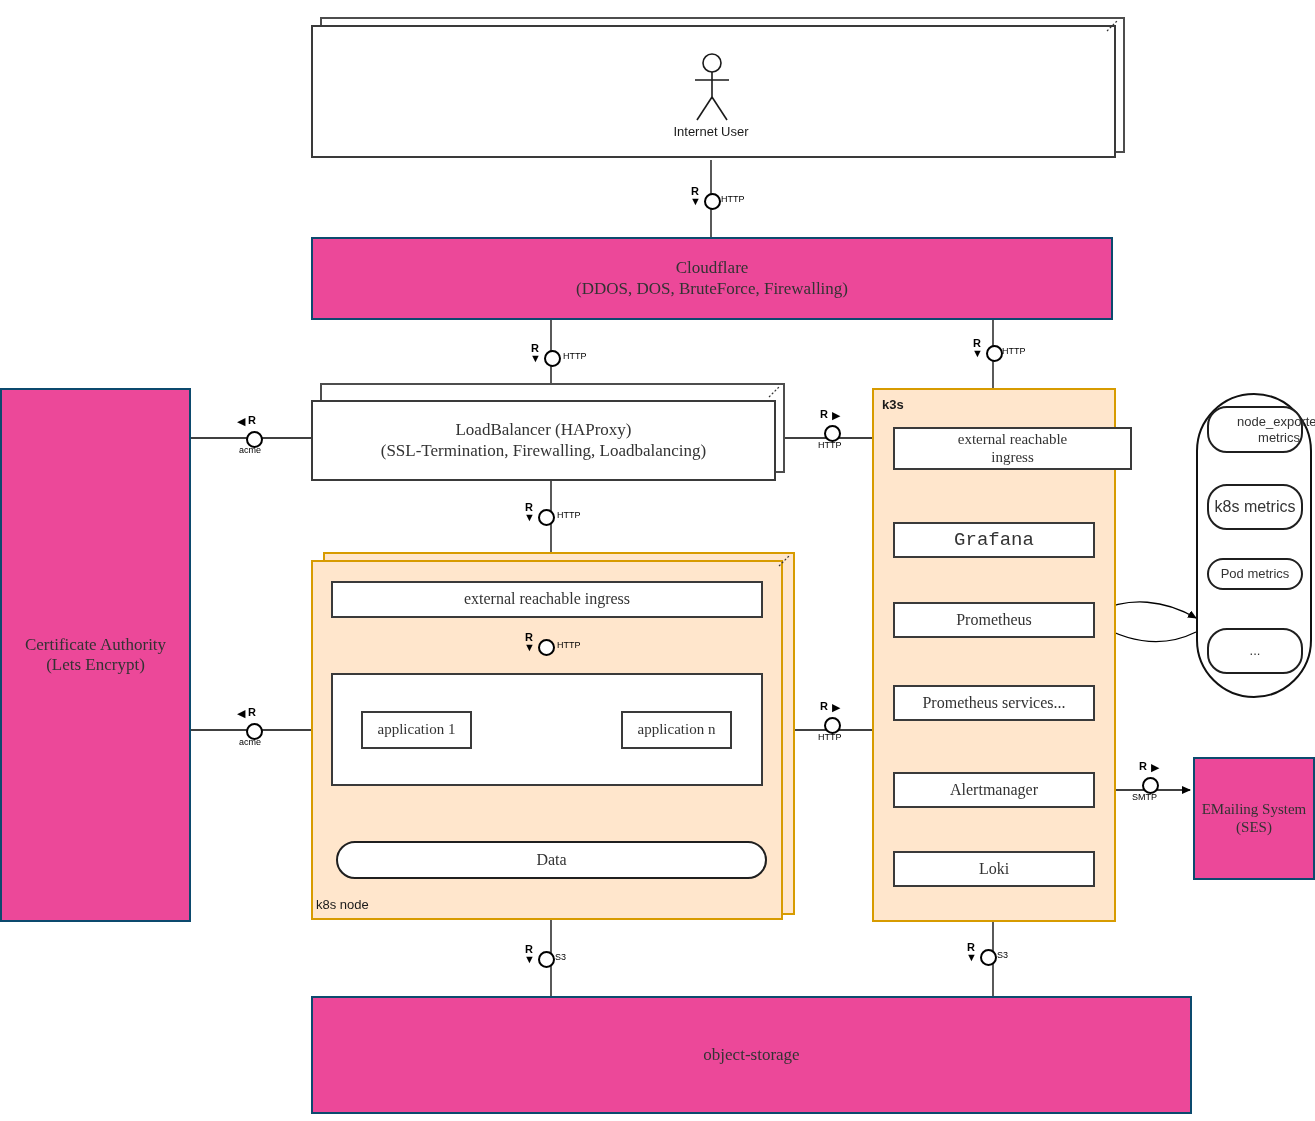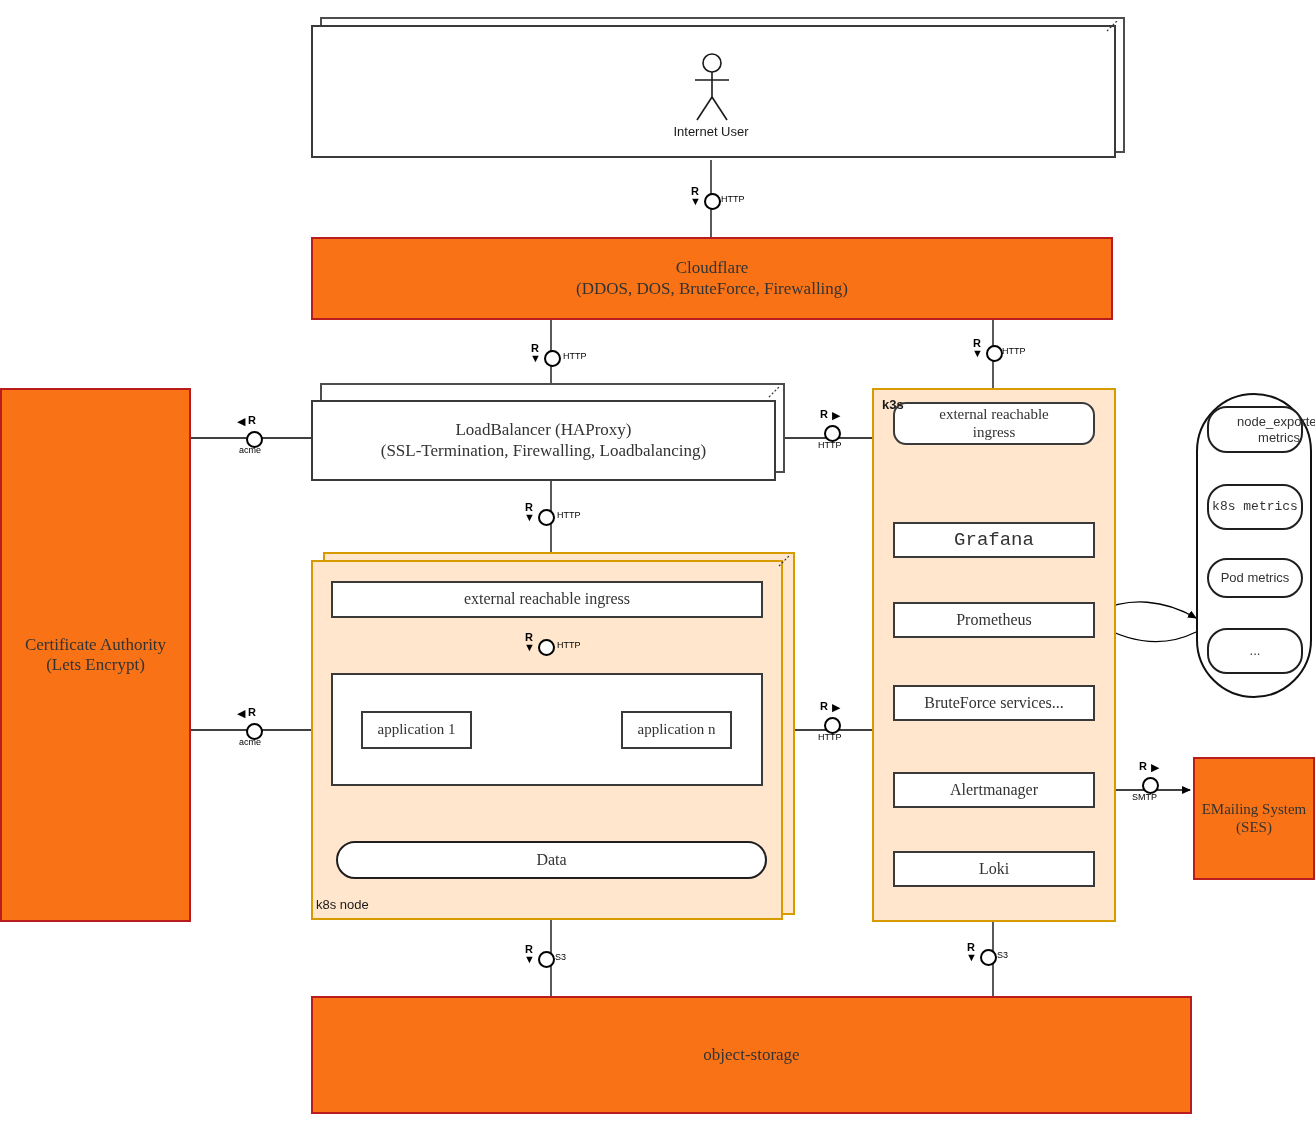--- a/index.html
+++ b/index.html
@@ -6,21 +6,21 @@
   body{width:1315px;height:1121px;position:relative;overflow:hidden;
        font-family:"Liberation Serif",serif;color:#333333;}
   #stage{position:absolute;left:0;top:0;width:1315px;height:1121px;}
   svg.layer{position:absolute;left:0;top:0;width:1315px;height:1121px;overflow:visible;}
   #lines{z-index:1;}
   .node{position:absolute;box-sizing:border-box;z-index:2;
         display:flex;align-items:center;justify-content:center;text-align:center;}
   .nlabel{line-height:1.18;white-space:pre-line;}
 
   
-  .sysbox{background:#f97316;border:2px solid #b91c1c;}
+  .sysbox{background:#ec4899;border:2px solid #0c4a6e;}
   
   .whitebox{background:#ffffff;border:2px solid #3a3a3a;}
   
   .stackback{background:#ffffff;border:2px solid #4d4d4d;z-index:1;}
   
   .orangebox{background:#ffe6cc;border:2px solid #d79b00;}
   .orangeback{background:#ffe6cc;border:2px solid #d79b00;z-index:1;}
   .grouplabel{position:absolute;z-index:3;font-family:"Liberation Sans",sans-serif;
               font-size:13px;color:#1a1a1a;font-weight:bold;}
   .grouplabel.plain{font-weight:normal;}
@@ -119,49 +119,49 @@
   </svg>
 
   <div class="node sysbox" style="left:0px;top:388px;width:191px;height:534px;">
     <span class="nlabel" style="font-size:17px;">Certificate Authority
 (Lets Encrypt)</span>
   </div>
 
   <div class="node orangebox" style="left:872px;top:388px;width:244px;height:534px;"></div>
   <div class="grouplabel" style="left:882px;top:397px;">k3s</div>
 
-  <div class="node whitebox" style="left:893px;top:402px;width:202px;height:43px;border-radius:13px;">
+  <div class="node whitebox" style="left:893px;top:427px;width:239px;height:43px;">
     <span class="nlabel" style="font-size:15px;">external reachable
 ingress</span>
   </div>
   <div class="node whitebox" style="left:893px;top:522px;width:202px;height:36px;">
     <span class="nlabel" style="font-size:19px;font-family:Liberation Mono, monospace;">Grafana</span>
   </div>
   <div class="node whitebox" style="left:893px;top:602px;width:202px;height:36px;">
     <span class="nlabel" style="font-size:16px;">Prometheus</span>
   </div>
   <div class="node whitebox" style="left:893px;top:685px;width:202px;height:36px;">
-    <span class="nlabel" style="font-size:16px;">BruteForce services...</span>
+    <span class="nlabel" style="font-size:16px;">Prometheus services...</span>
   </div>
   <div class="node whitebox" style="left:893px;top:772px;width:202px;height:36px;">
     <span class="nlabel" style="font-size:16px;">Alertmanager</span>
   </div>
   <div class="node whitebox" style="left:893px;top:851px;width:202px;height:36px;">
     <span class="nlabel" style="font-size:16px;">Loki</span>
   </div>
 
   <div class="node metricsgroup" style="left:1196px;top:393px;width:116px;height:305px;"></div>
   <div class="node pill" style="left:1207px;top:406px;width:96px;height:47px;padding-left:48px;">
     <span class="nlabel" style="font-size:13px;font-family:'Liberation Sans',sans-serif;">node_exporter
 metrics</span>
   </div>
   <div class="node pill" style="left:1207px;top:484px;width:96px;height:46px;">
-    <span class="nlabel" style="font-size:13px;font-family:Liberation Mono, monospace;">k8s metrics</span>
-  </div>
-  <div class="node pill" style="left:1207px;top:558px;width:96px;height:40px;">
+    <span class="nlabel" style="font-size:16px;font-family:Liberation Sans, sans-serif;">k8s metrics</span>
+  </div>
+  <div class="node pill" style="left:1207px;top:558px;width:96px;height:32px;">
     <span class="nlabel" style="font-size:13px;font-family:'Liberation Sans',sans-serif;">Pod metrics</span>
   </div>
   <div class="node pill" style="left:1207px;top:628px;width:96px;height:46px;">
     <span class="nlabel" style="font-size:13px;font-family:'Liberation Sans',sans-serif;">...</span>
   </div>
 
   <div class="node orangeback" style="left:323px;top:552px;width:472px;height:363px;"></div>
   <div class="node orangebox" style="left:311px;top:560px;width:472px;height:360px;"></div>
   <svg class="corner" style="left:778px;top:554px;" width="14" height="14">
     <path d="M1,12 L12,1" stroke="#333" stroke-width="1.2" stroke-dasharray="2,2" fill="none"></path>

